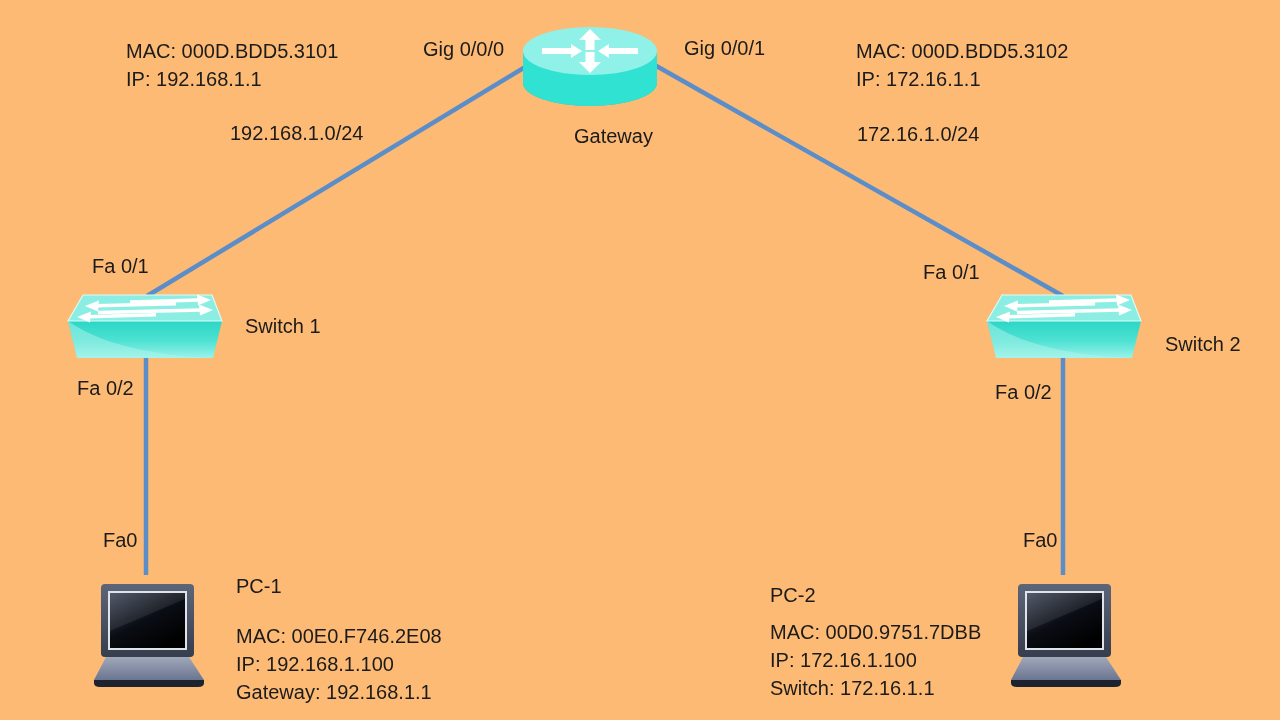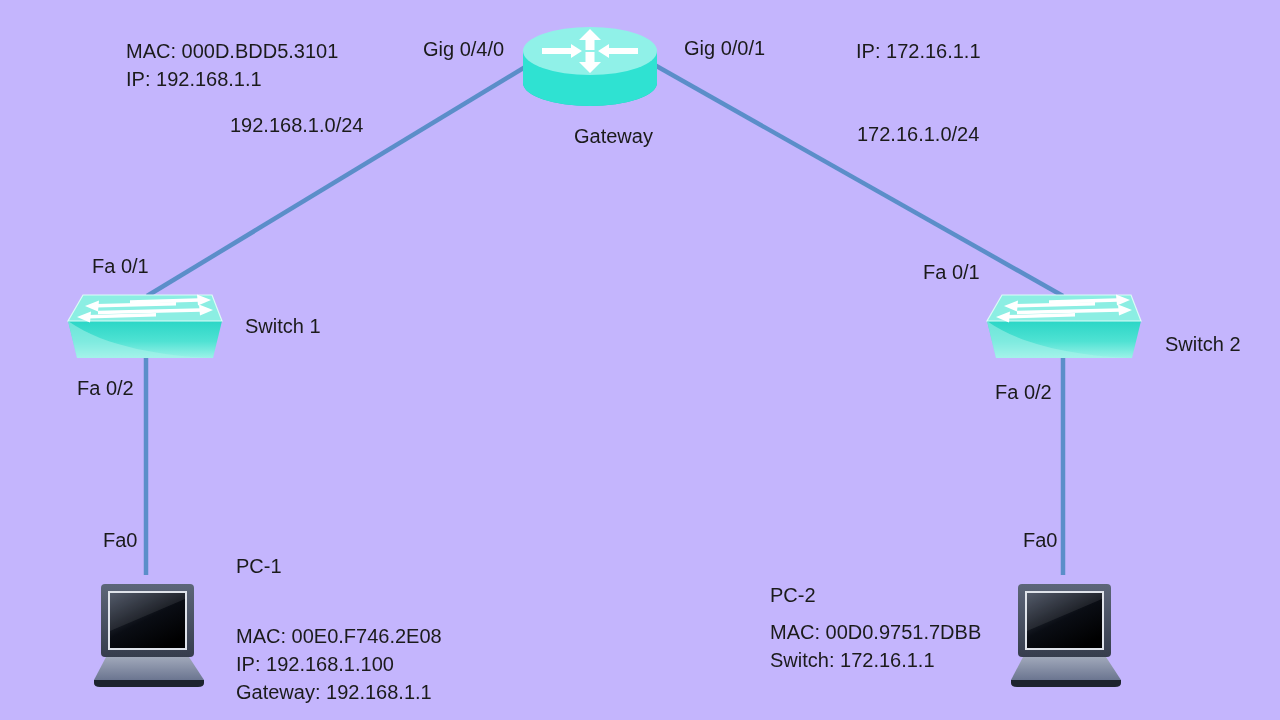--- a/index.html
+++ b/index.html
@@ -1,19 +1,19 @@
 <!DOCTYPE html>
 <html><head>
 <meta charset="utf-8">
 <style>
   html,body{margin:0;padding:0;background:#ffffff;}
   .stage{
     position:relative;
     width:1280px;height:720px;
-    background:#c4b5fd;
+    background:#fdba74;
     font-family:"Liberation Sans", sans-serif;
     font-size:20px;
     color:#1b1b1b;
     overflow:hidden;
   }
   .lbl{
     position:absolute;
     white-space:nowrap;
     line-height:24px;
     z-index:3;
@@ -129,46 +129,48 @@
       <polygon points="18,16 93,16 93,22 18,54" fill="#ffffff" opacity="0.08"></polygon>
       <polygon points="14,80 97,80 112,103 2,103" fill="url(#lapDeck)"></polygon>
       <path d="M2,103 L112,103 L112,106 Q112,110 106,110 L8,110 Q2,110 2,106 Z" fill="#1d232e"></path>
     </g>
   </svg>
 
   <div class="info" style="left:126px;top:37px">
     <div>MAC: 000D.BDD5.3101</div>
     <div>IP: 192.168.1.1</div>
   </div>
-  <div class="lbl" style="left:423px;top:37px">Gig 0/4/0</div>
+  <div class="lbl" style="left:423px;top:37px">Gig 0/0/0</div>
   <div class="lbl" style="left:684px;top:36px">Gig 0/0/1</div>
   <div class="info" style="left:856px;top:37px">
+    <div>MAC: 000D.BDD5.3102</div>
     <div>IP: 172.16.1.1</div>
   </div>
   <div class="lbl" style="left:574px;top:124px">Gateway</div>
 
-  <div class="lbl" style="left:230px;top:113px">192.168.1.0/24</div>
+  <div class="lbl" style="left:230px;top:121px">192.168.1.0/24</div>
   <div class="lbl" style="left:857px;top:122px">172.16.1.0/24</div>
 
   <div class="lbl" style="left:92px;top:254px">Fa 0/1</div>
   <div class="lbl" style="left:245px;top:314px">Switch 1</div>
   <div class="lbl" style="left:77px;top:376px">Fa 0/2</div>
 
   <div class="lbl" style="left:923px;top:260px">Fa 0/1</div>
   <div class="lbl" style="left:1165px;top:332px">Switch 2</div>
   <div class="lbl" style="left:995px;top:380px">Fa 0/2</div>
 
   <div class="lbl" style="left:103px;top:528px">Fa0</div>
-  <div class="lbl" style="left:236px;top:554px">PC-1</div>
+  <div class="lbl" style="left:236px;top:574px">PC-1</div>
   <div class="info" style="left:236px;top:622px">
     <div>MAC: 00E0.F746.2E08</div>
     <div>IP: 192.168.1.100</div>
     <div>Gateway: 192.168.1.1</div>
   </div>
 
   <div class="lbl" style="left:1023px;top:528px">Fa0</div>
   <div class="lbl" style="left:770px;top:583px">PC-2</div>
   <div class="info" style="left:770px;top:618px">
     <div>MAC: 00D0.9751.7DBB</div>
+    <div>IP: 172.16.1.100</div>
     <div>Switch: 172.16.1.1</div>
   </div>
 
 </div>
 
 </body></html>

